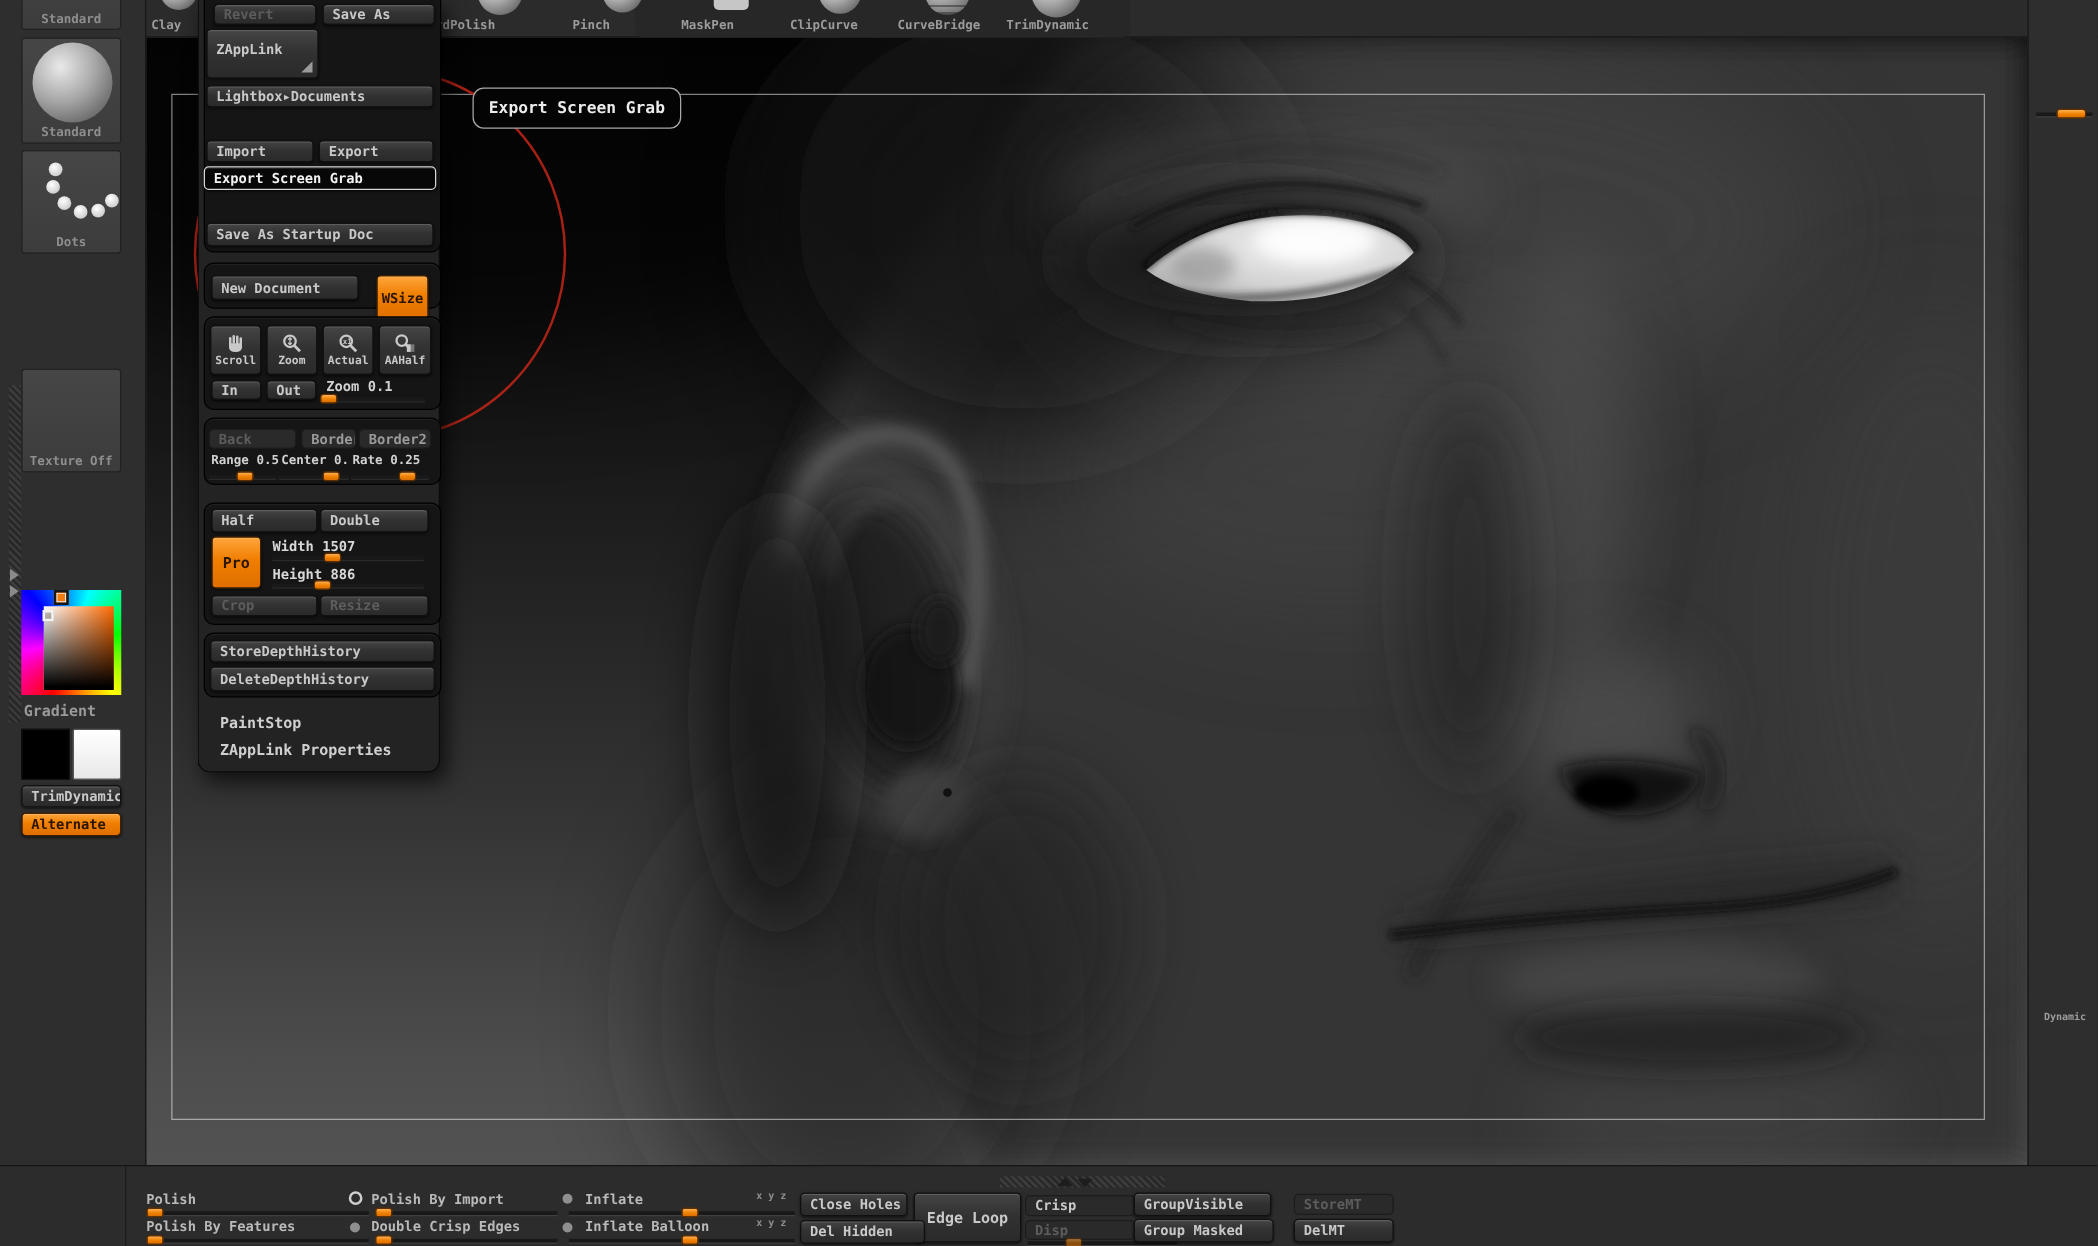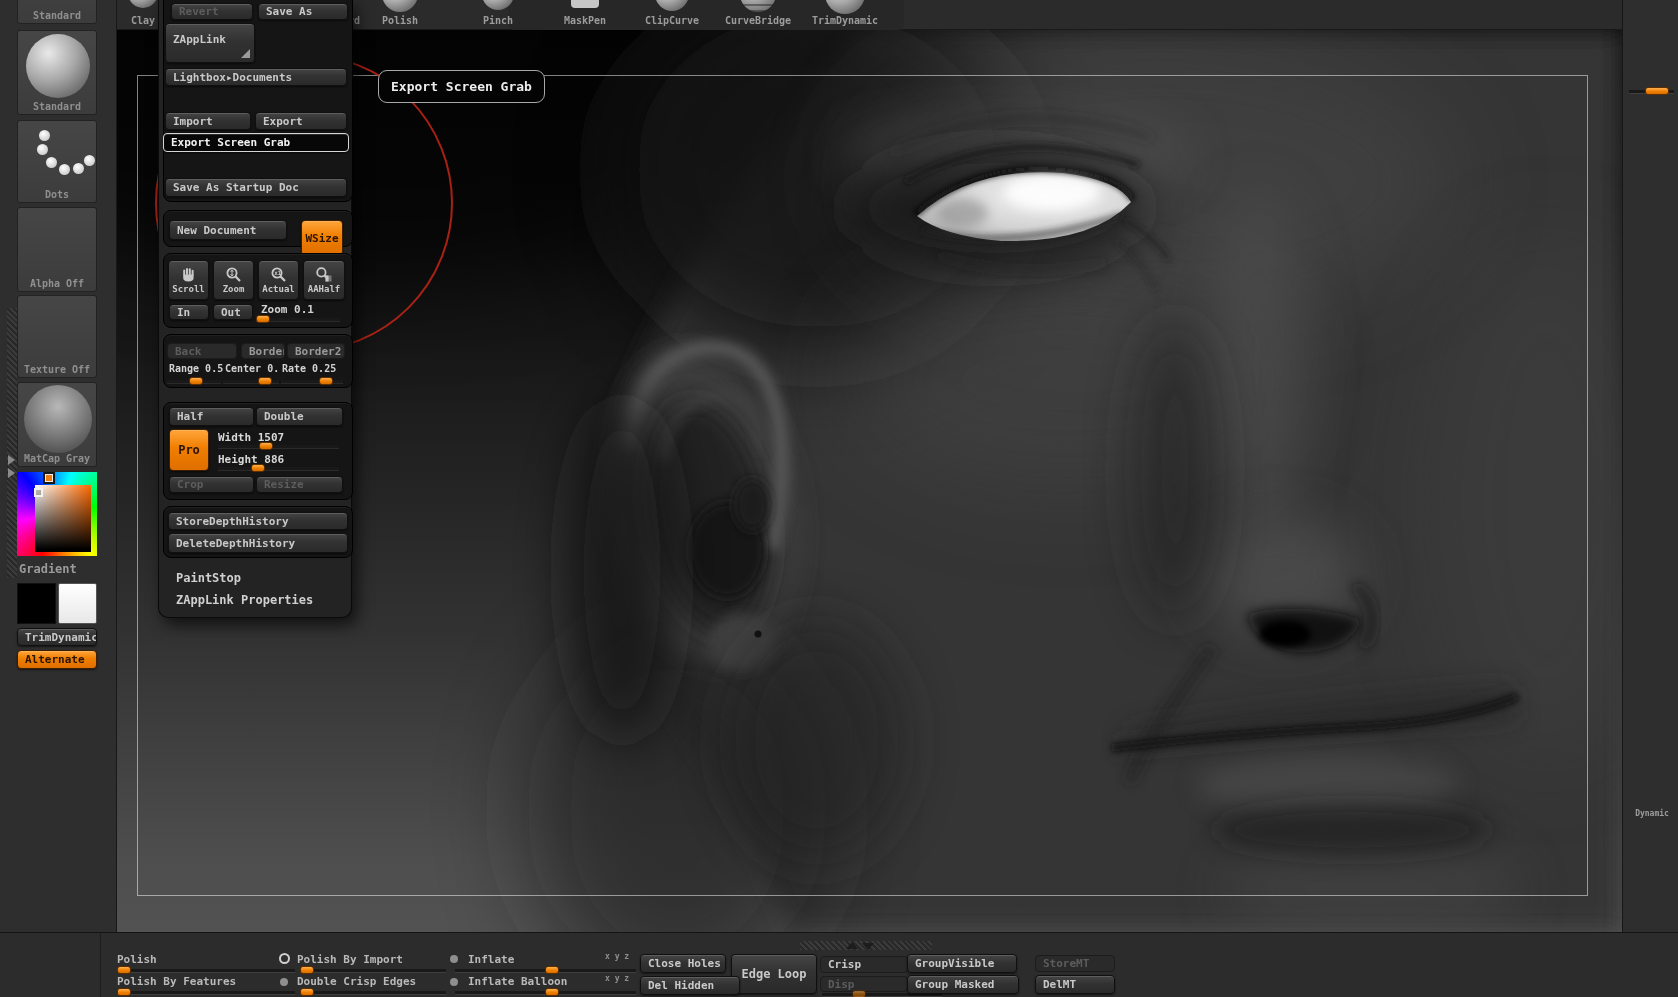--- a/index.html
+++ b/index.html
@@ -60,21 +60,21 @@
   .rb .t{font-size:9px;font-weight:bold;line-height:10px}
   .rb.org{background:linear-gradient(#ffa63d,#f07e00 50%,#de6e00);color:#3a2000;border-color:#3c1e00}
   .rb.dim{color:#6f6f6f;background:linear-gradient(#383838,#2c2c2c)}
   .rb.ghostb{background:linear-gradient(#8a5514,#6f3f08);color:#4a2c05;border-color:#321d00}
   .ic{width:18px;height:18px;display:block}
 
   
   #topbar{position:absolute;left:0;top:0;width:1678px;height:30px;background:#2b2b2b;
           border-bottom:1px solid #191919;z-index:5}
   .tbi{position:absolute;top:0;width:80px;height:30px}
-  .tbi .tl{position:absolute;left:0;right:0;bottom:4px;text-align:center;font-size:10px;
+  .tbi .tl{position:absolute;left:0;right:0;bottom:4px;text-align:left;font-size:10px;
            font-weight:bold;color:#9c9c9c}
 
   
   #canvas{position:absolute;left:117px;top:30px;width:1505px;height:902px;overflow:hidden;
           background:linear-gradient(#0b0b0b,#161616 34%,#333 68%,#4e4e4e 92%,#525252);z-index:1}
 
   #redarc{position:absolute;left:155px;top:54px;width:298px;height:298px;border-radius:50%;
           border:2px solid rgba(196,38,24,.85);z-index:12}
 
   #tooltip{position:absolute;left:378px;top:70px;width:167px;height:33px;z-index:30;
@@ -228,29 +228,22 @@
     </div>
     <div class="thumb" style="top:120px;height:83px">
       <div class="dot" style="left:21px;top:9px"></div>
       <div class="dot" style="left:19px;top:23px"></div>
       <div class="dot" style="left:28px;top:36px"></div>
       <div class="dot" style="left:41px;top:43px"></div>
       <div class="dot" style="left:55px;top:42px"></div>
       <div class="dot" style="left:66px;top:34px"></div>
       <span class="tl">Dots</span>
     </div>
-    <div class="thumb" style="top:207px;height:85px">
-      <span class="tl">Alpha Off</span>
-    </div>
     <div class="thumb" style="top:295px;height:83px">
       <span class="tl">Texture Off</span>
-    </div>
-    <div class="thumb" style="top:382px;height:85px">
-      <div class="sph" style="left:6px;top:2px;width:68px;height:68px;background:radial-gradient(circle at 50% 32%,#b8b8b8,#707070 58%,#3a3a3a)"></div>
-      <span class="tl">MatCap Gray</span>
     </div>
 
     <div class="abs" style="left:17px;top:472px;width:80px;height:84px;
          background:conic-gradient(from 200deg,#f00,#f0f,#00f,#0ff,#0f0,#ff0,#f00)">
       <div class="abs" style="left:18px;top:13px;right:6px;bottom:4px;
            background:linear-gradient(rgba(0,0,0,0),#000 96%),linear-gradient(90deg,#fff,#ff6a00)"></div>
       <div class="abs" style="left:26px;top:0;width:12px;height:12px;border:2px solid #181818;background:#f07c10;box-shadow:0 0 0 1px #eee inset"></div>
       <div class="abs" style="left:17px;top:16px;width:9px;height:9px;border:2px solid #f2f2f2;background:rgba(40,30,25,.25)"></div>
     </div>
     <span class="lab" style="left:19px;top:562px;color:#9a9a9a;font-size:12px">Gradient</span>

